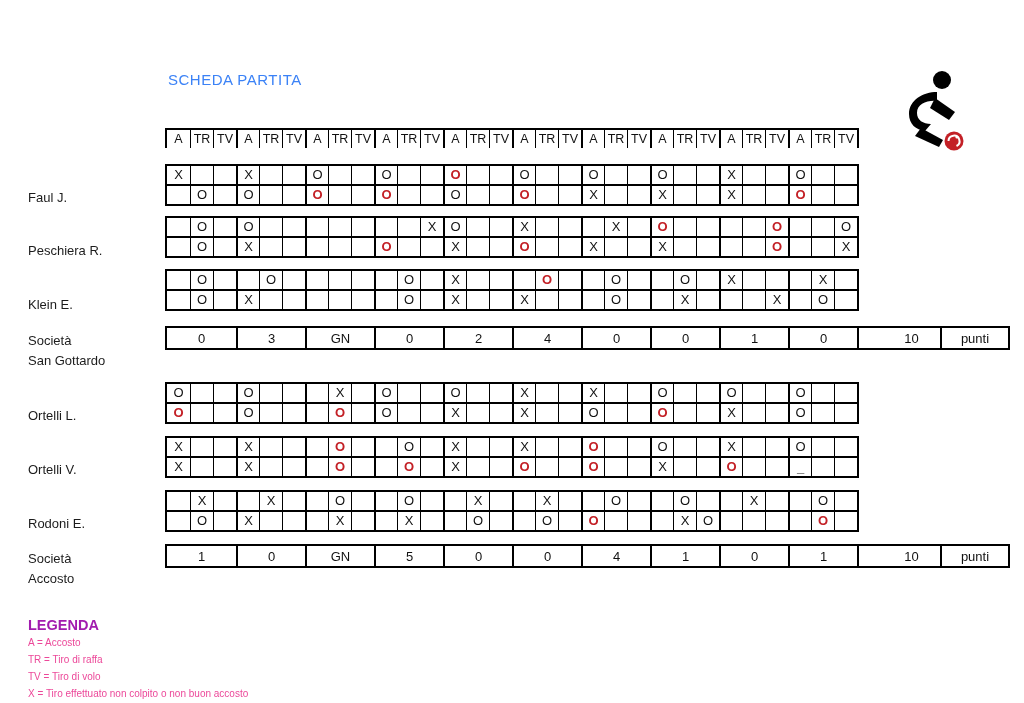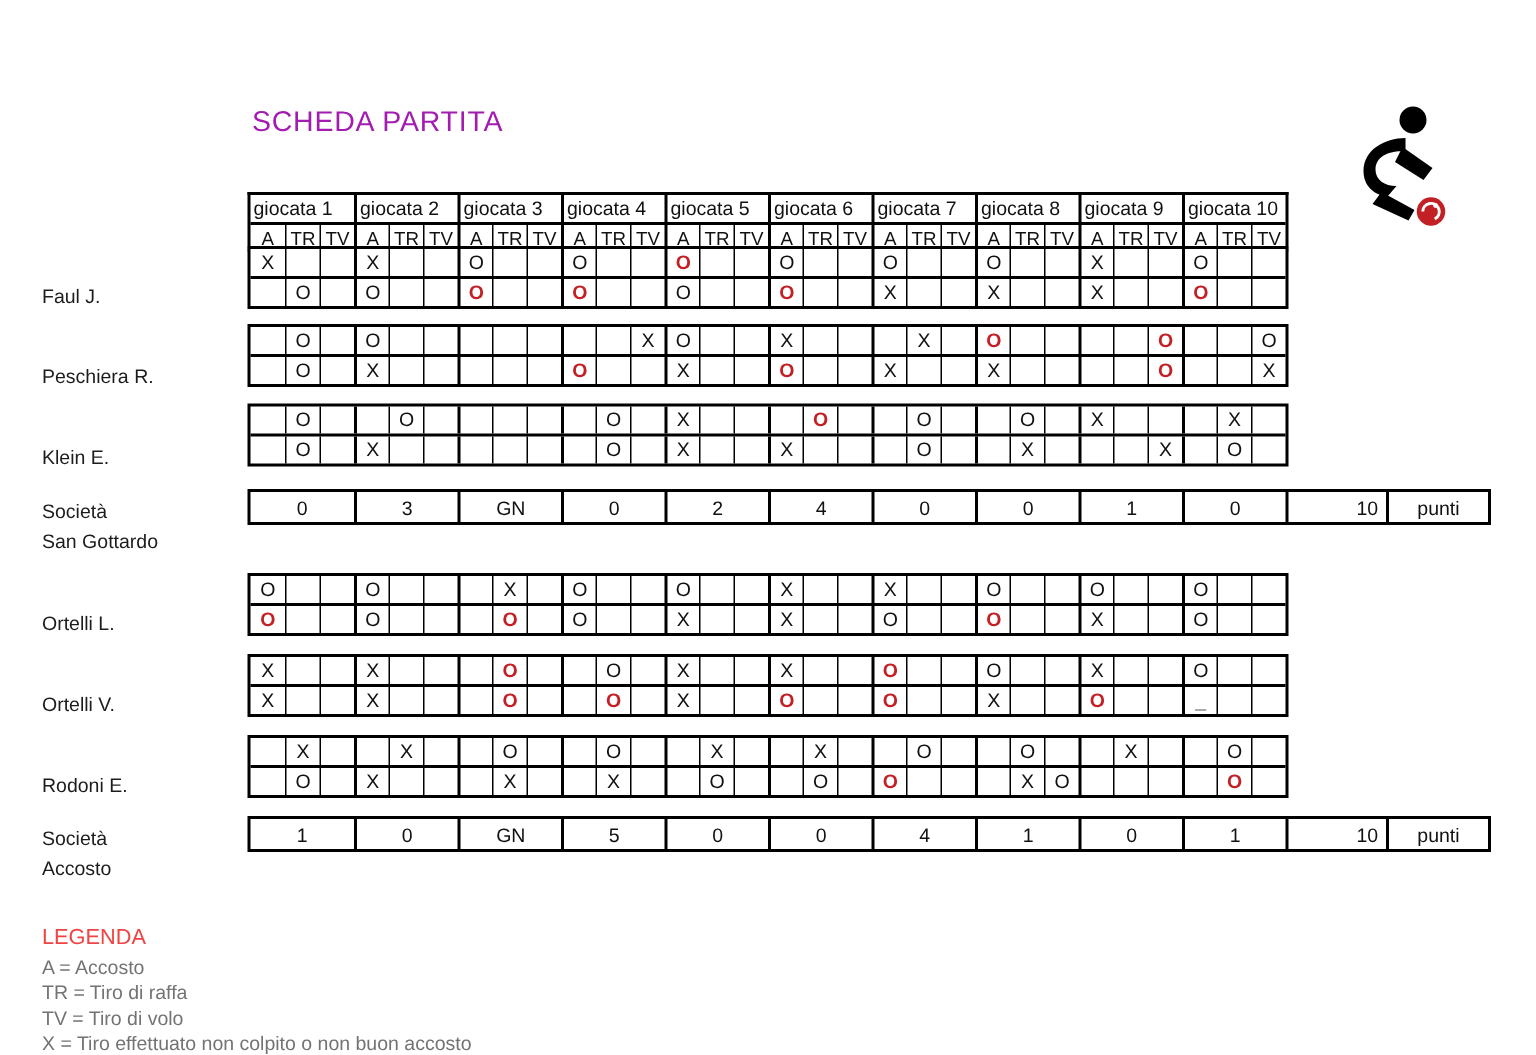--- a/index.html
+++ b/index.html
@@ -1,21 +1,21 @@
 <!DOCTYPE html>
 <html><head>
 <meta charset="utf-8">
 <style>
   html,body{margin:0;padding:0;}
   body{
     width:1024px;height:703px;overflow:hidden;background:#fff;
     font-family:"Liberation Sans",sans-serif;color:#111;position:relative;
   }
   .abs{position:absolute;}
-  .title{left:168px;top:71px;font-size:19px;letter-spacing:.5px;color:#a21caf;}
+  .title{left:168px;top:71px;font-size:15px;letter-spacing:.5px;color:#3b82f6;}
   .plabel{left:28px;font-size:13px;color:#1c1c1c;white-space:nowrap;margin-top:24px;}
   
   .grid{left:165px;border:2px solid #000;background:#fff;}
   .grid .row{display:flex;}
   .grid .row + .row{border-top:2px solid #000;}
   .cell{
     box-sizing:border-box;width:23px;height:18px;flex:0 0 23px;
     display:flex;align-items:center;justify-content:center;
     font-size:13px;line-height:16px;border-left:1px solid #000;
   }
@@ -34,24 +34,24 @@
   .hcell{font-size:12.5px;}
   
   .totals{left:165px;border:2px solid #000;display:flex;background:#fff;}
   .tcell{
     box-sizing:border-box;width:69px;height:20px;flex:0 0 69px;
     display:flex;align-items:center;justify-content:center;
     font-size:13px;border-left:2px solid #000;
   }
   .tcell.first{border-left:none;}
   .tcell.pts{width:67px;flex:0 0 67px;padding-left:40px;}
-  .tcell.plab{width:68px;flex:0 0 68px;}
+  .tcell.plab{width:68px;flex:0 0 68px;margin-left:16px;}
   
-  .legend-title{left:28px;top:617px;font-size:14.5px;color:#ef4444;}
-  .legend-line{left:28px;font-size:13px;color:#737373;white-space:nowrap;}
+  .legend-title{left:28px;top:617px;font-size:14.5px;color:#a21caf;font-weight:bold;}
+  .legend-line{left:28px;font-size:10px;color:#ec4899;white-space:nowrap;}
   .logo{left:885px;top:68px;width:88px;height:87px;}
 </style>
 </head>
 <body>
 
 <div class="abs title">SCHEDA PARTITA</div>
 
 <div class="abs logo">
   <svg width="88" height="87" viewBox="0 0 88 87" xmlns="http://www.w3.org/2000/svg">
     <circle cx="57" cy="12" r="9" fill="#000"></circle>
@@ -69,32 +69,20 @@
 <div class="abs plabel" style="top:273px">Klein E.</div>
 <div class="abs plabel" style="top:309px">Società</div>
 <div class="abs plabel" style="top:329px">San Gottardo</div>
 <div class="abs plabel" style="top:384px">Ortelli L.</div>
 <div class="abs plabel" style="top:438px">Ortelli V.</div>
 <div class="abs plabel" style="top:492px">Rodoni E.</div>
 <div class="abs plabel" style="top:527px">Società</div>
 <div class="abs plabel" style="top:547px">Accosto</div>
 
 <div class="abs grid hdr" style="top:128px;border-bottom:none">
-    <div class="grow">
-      <div class="gcell first">giocata 1</div>
-      <div class="gcell">giocata 2</div>
-      <div class="gcell">giocata 3</div>
-      <div class="gcell">giocata 4</div>
-      <div class="gcell">giocata 5</div>
-      <div class="gcell">giocata 6</div>
-      <div class="gcell">giocata 7</div>
-      <div class="gcell">giocata 8</div>
-      <div class="gcell">giocata 9</div>
-      <div class="gcell">giocata 10</div>
-    </div>
     <div class="row">
       <div class="cell hcell first c0">A</div>
       <div class="cell hcell">TR</div>
       <div class="cell hcell">TV</div>
       <div class="cell hcell c0">A</div>
       <div class="cell hcell">TR</div>
       <div class="cell hcell">TV</div>
       <div class="cell hcell c0">A</div>
       <div class="cell hcell">TR</div>
       <div class="cell hcell">TV</div>

